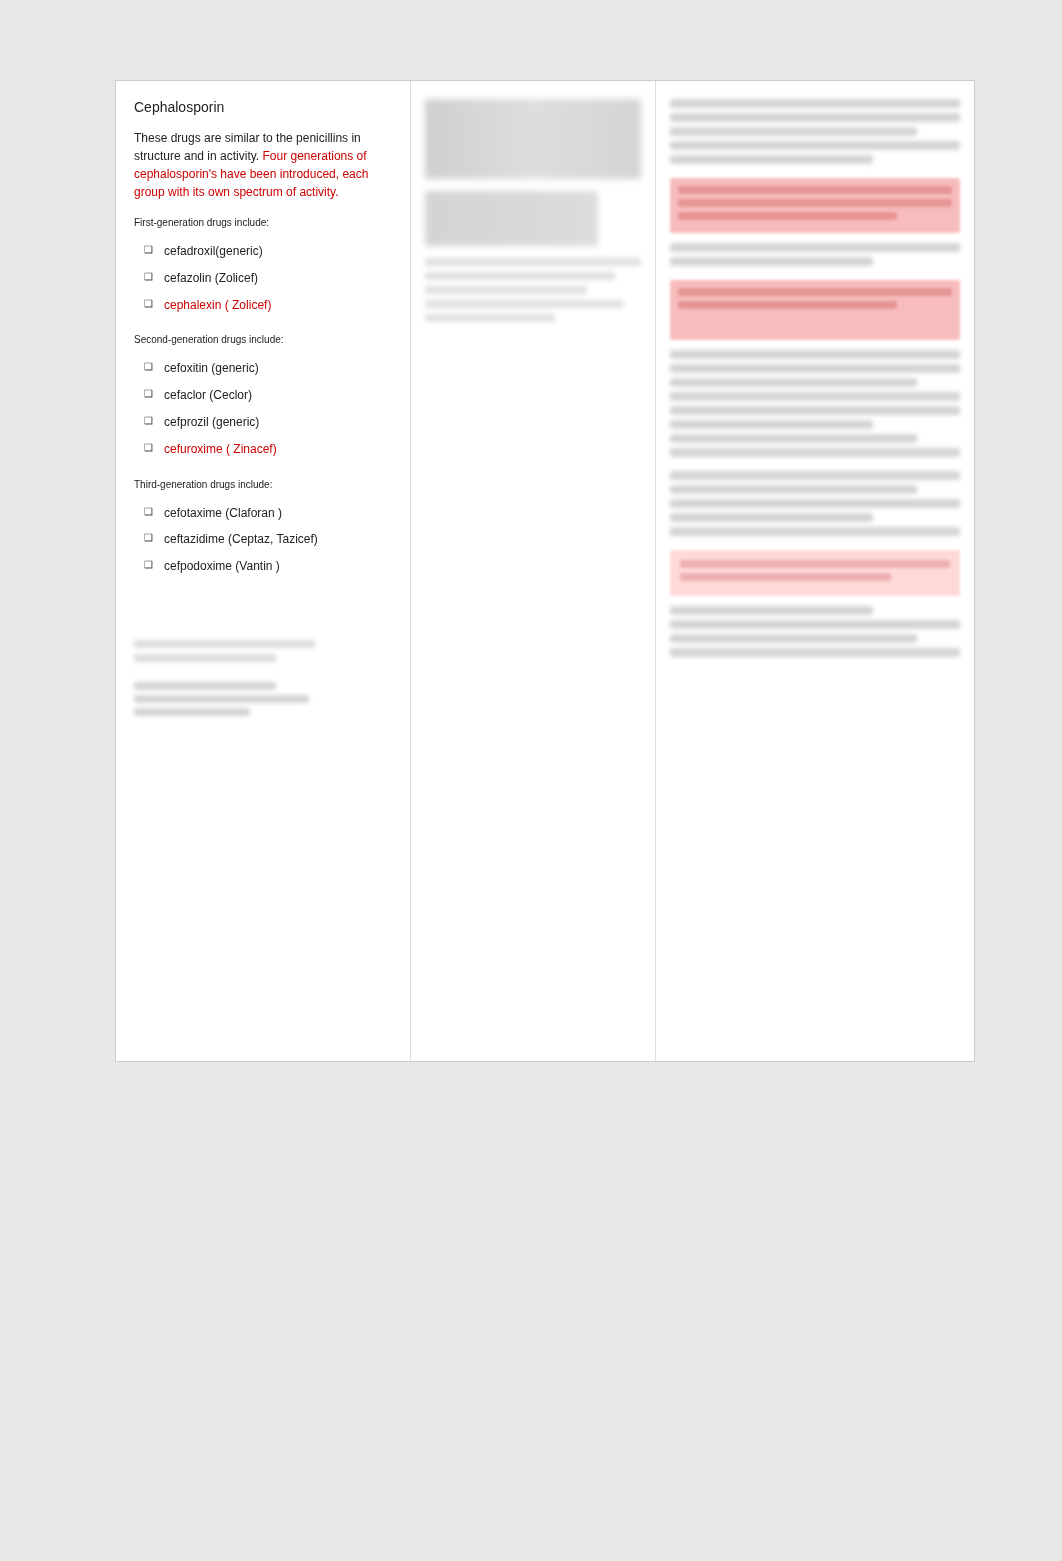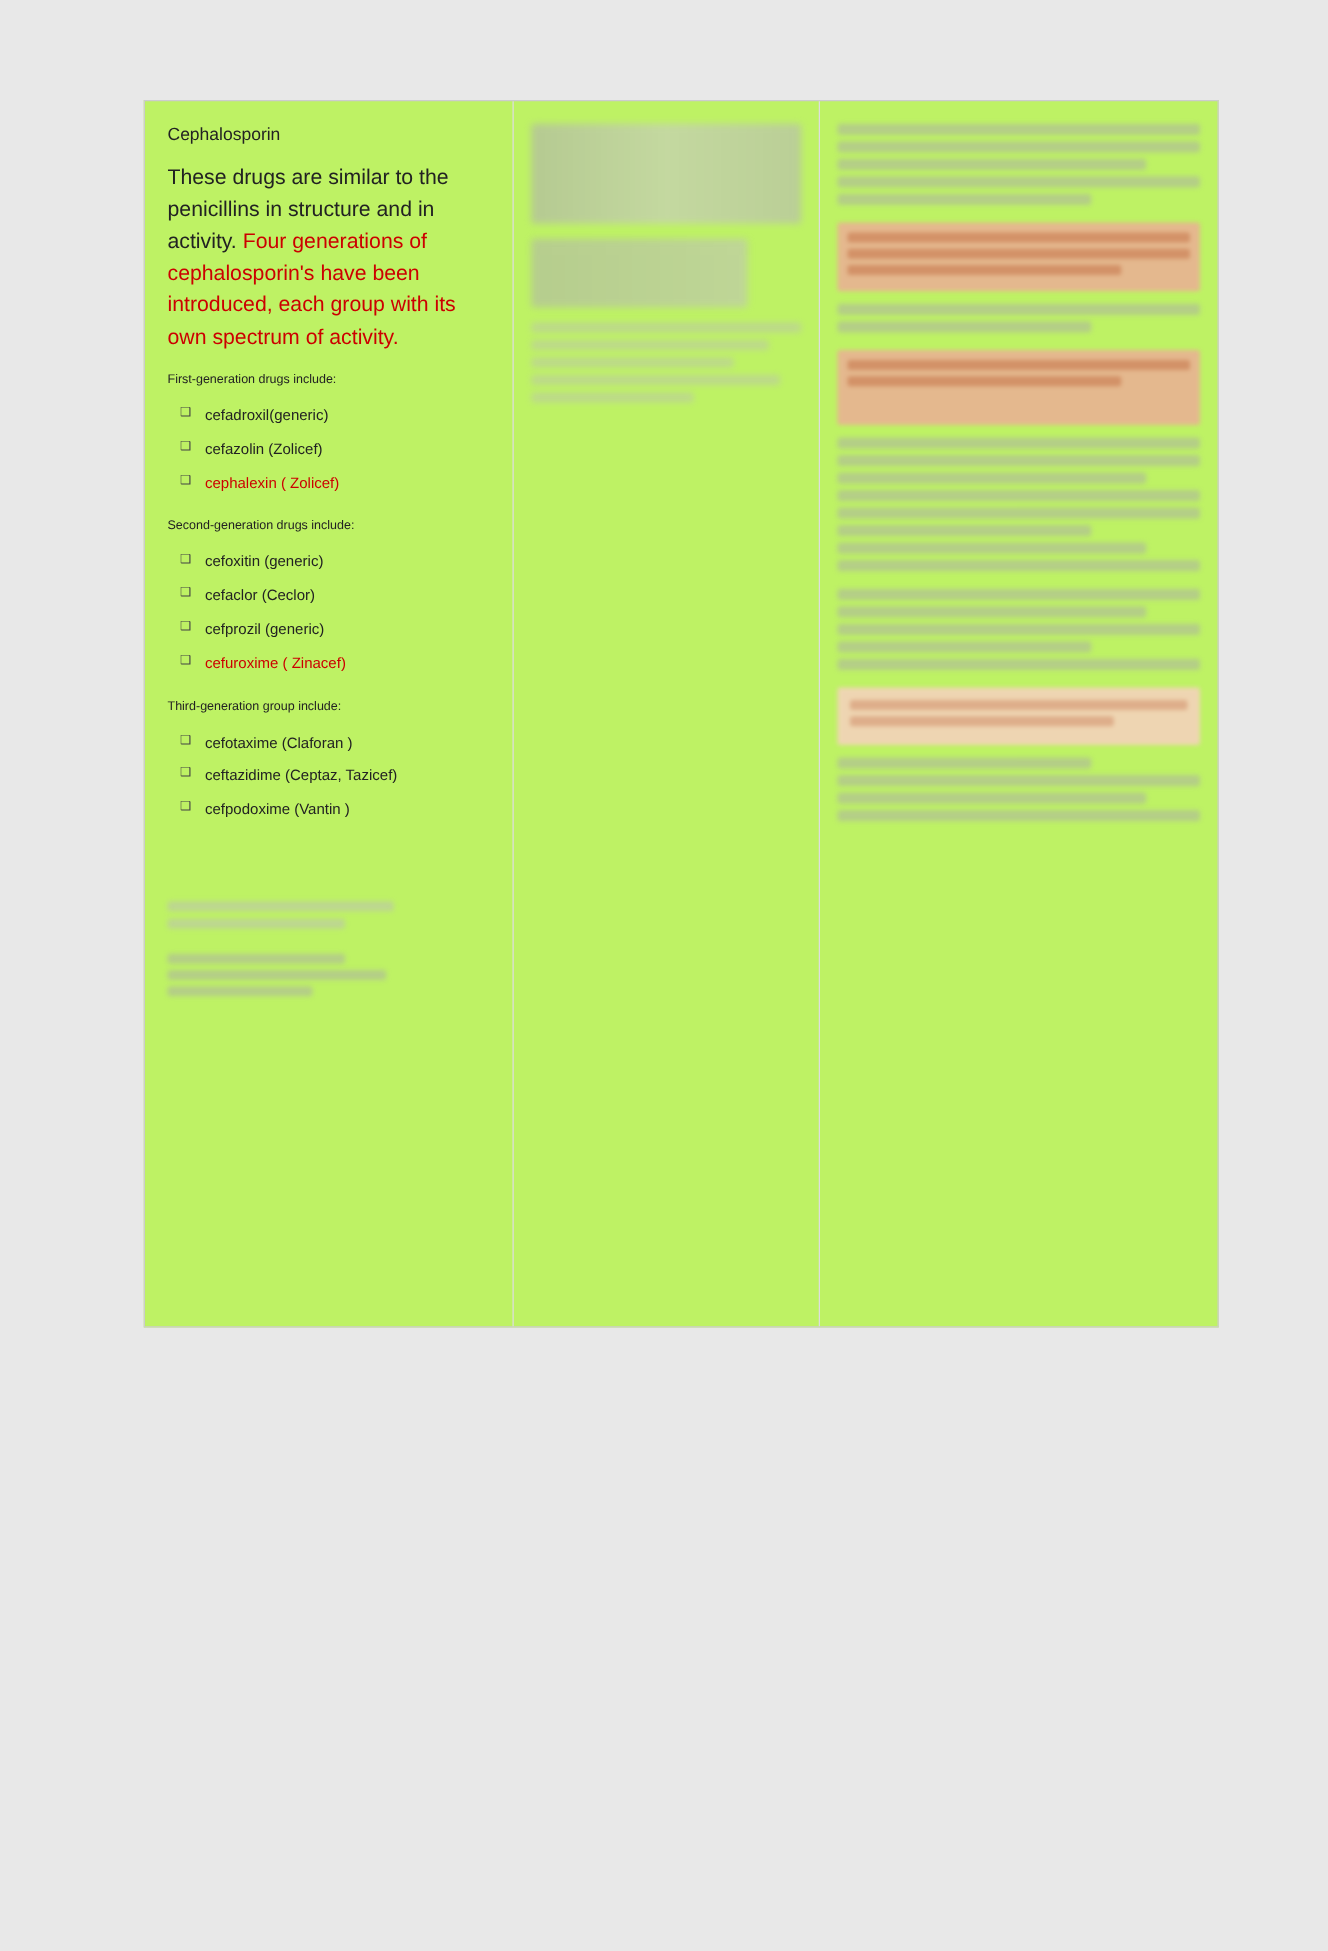--- a/index.html
+++ b/index.html
@@ -14,21 +14,21 @@
       width: 1062px;
       min-height: 1561px;
       display: flex;
       justify-content: center;
       align-items: flex-start;
       padding: 80px 20px;
     }
 
     .page-container {
       width: 860px;
-      background: #bef264;
+      background: #ffffff;
       border: 1px solid #cccccc;
       display: flex;
       flex-direction: row;
       min-height: 980px;
       position: relative;
       margin-left: 28px;
     }
 
     .column-left {
       width: 295px;
@@ -55,21 +55,21 @@
     }
 
     .page-title {
       font-size: 14px;
       font-weight: normal;
       color: #222222;
       margin-bottom: 14px;
     }
 
     .intro-text {
-      font-size: 17px;
+      font-size: 12px;
       color: #222222;
       line-height: 1.5;
       margin-bottom: 16px;
     }
 
     .intro-text .highlight-red {
       color: #cc0000;
     }
 
     .section-header {
@@ -238,21 +238,21 @@
     </ul>
 
     <p class="section-header">Second-generation drugs include:</p>
     <ul class="drug-list">
       <li>cefoxitin (generic)</li>
       <li>cefaclor (Ceclor)</li>
       <li>cefprozil (generic)</li>
       <li class="red-item">cefuroxime ( Zinacef)</li>
     </ul>
 
-    <p class="section-header">Third-generation group include:</p>
+    <p class="section-header">Third-generation drugs include:</p>
     <ul class="drug-list">
       <li>cefotaxime (Claforan )</li>
       <li>ceftazidime (Ceptaz, Tazicef)</li>
       <li>cefpodoxime (Vantin )</li>
     </ul>
 
     <div class="bottom-blurred">
       <div class="bottom-blurred-line med"></div>
       <div class="bottom-blurred-line short"></div>
       <div style="margin-top: 20px;">

